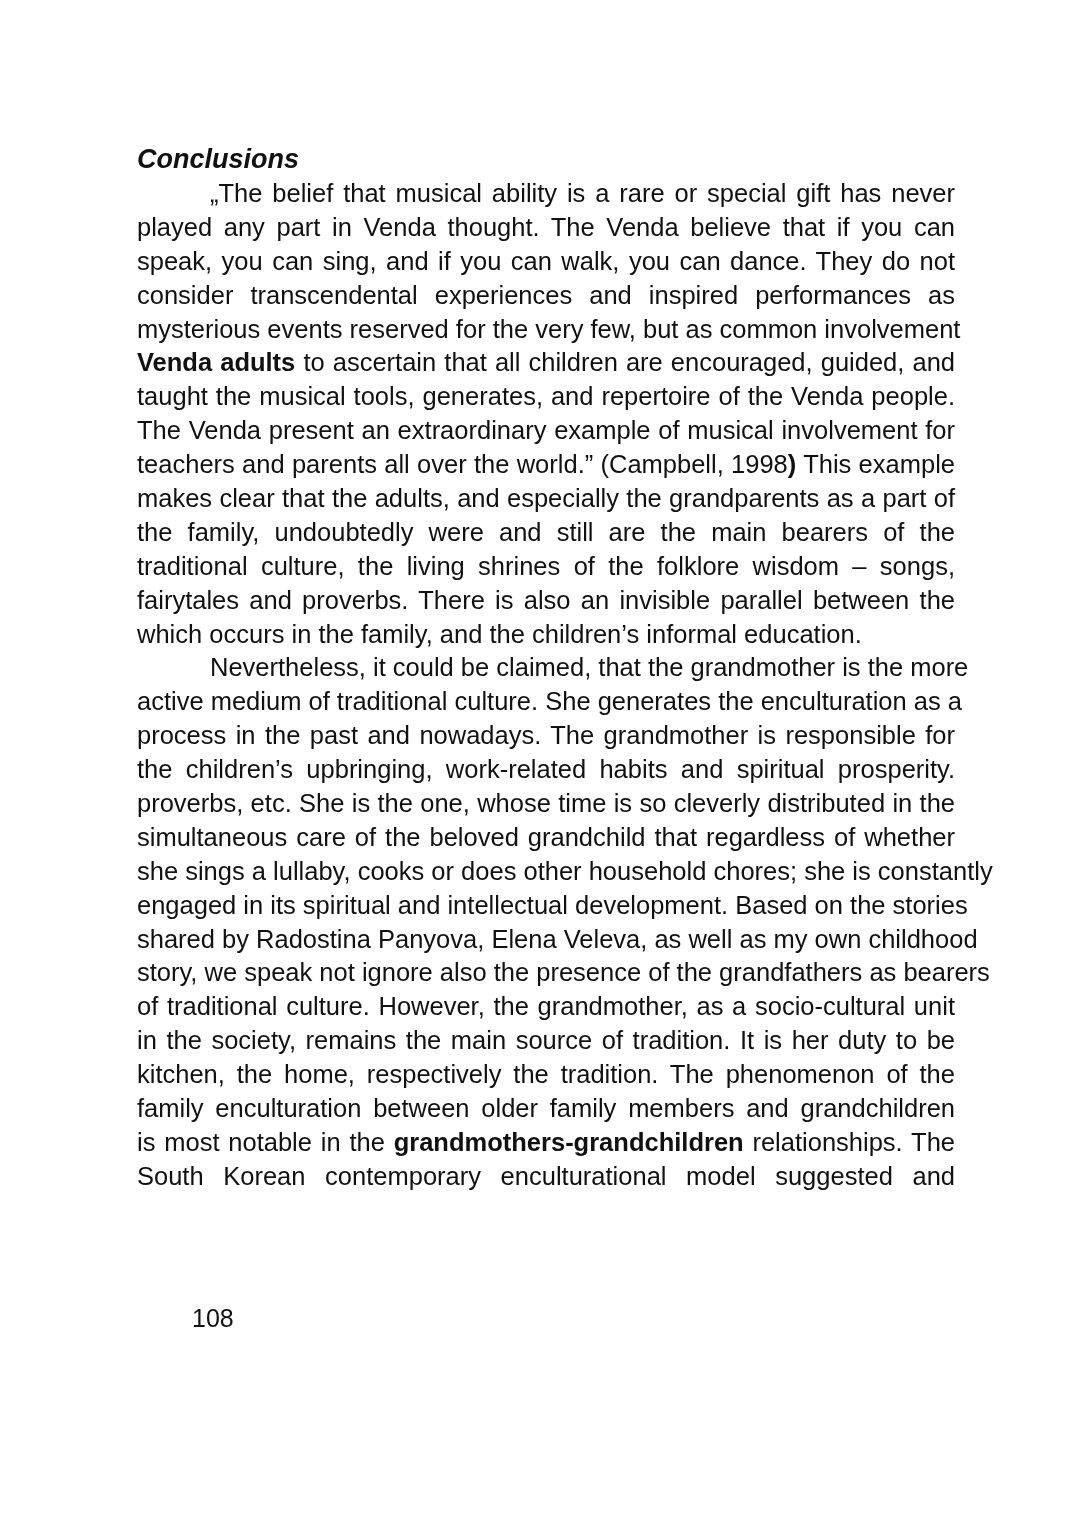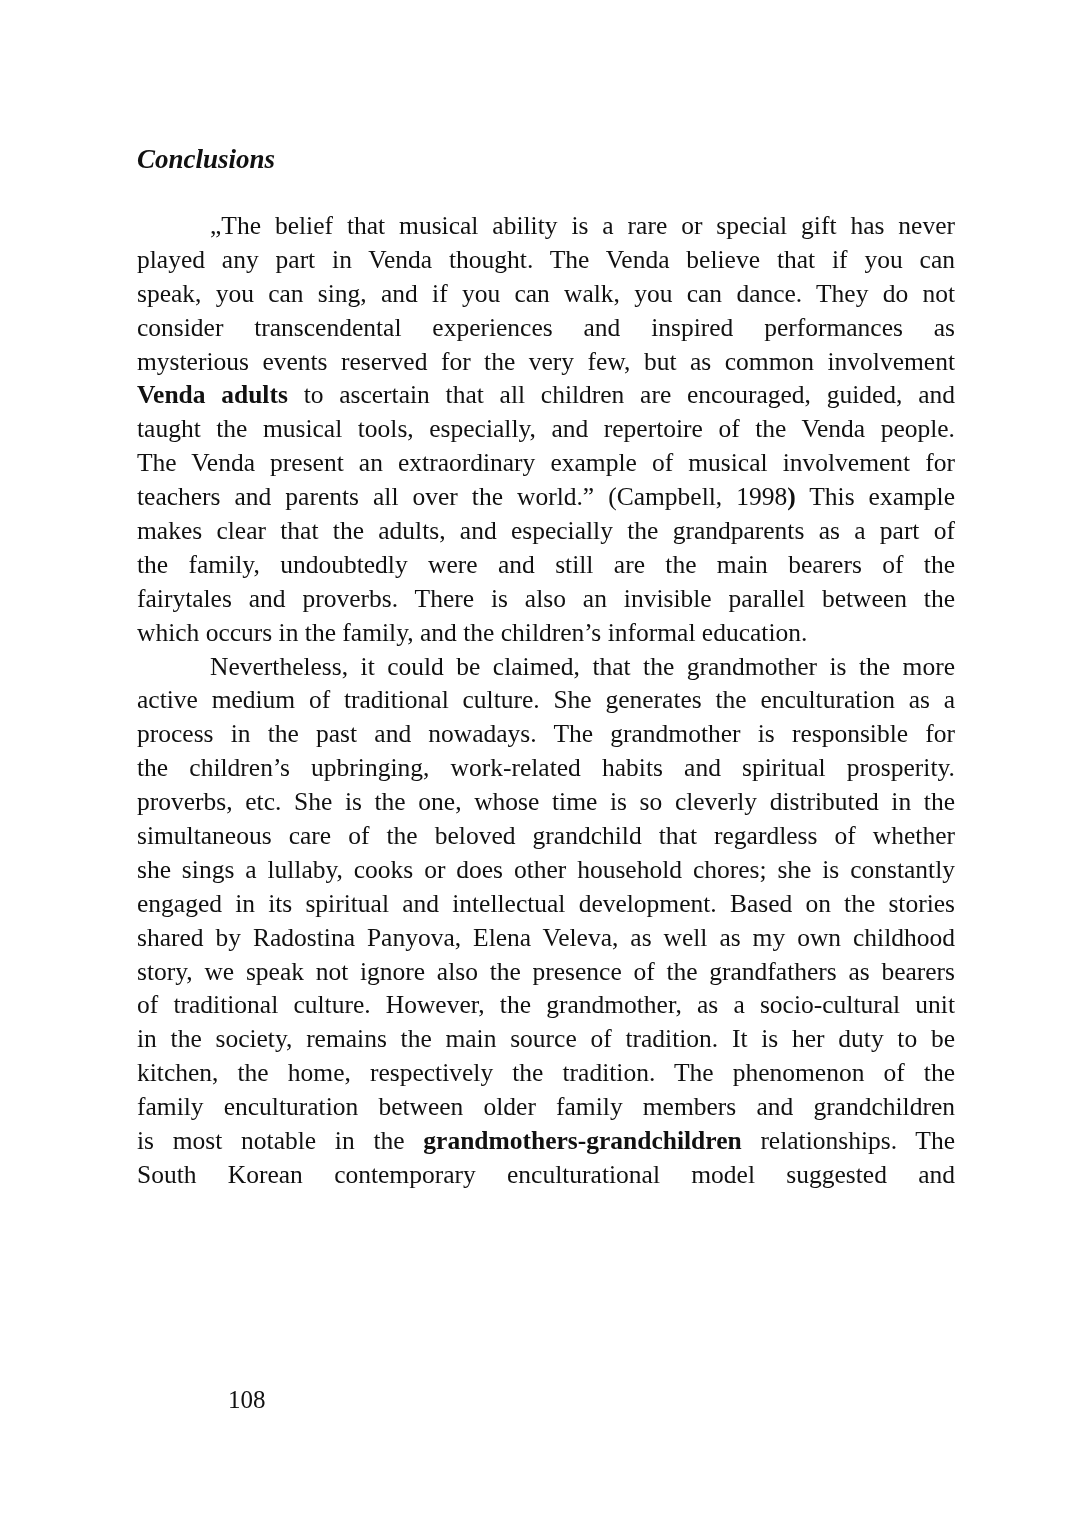--- a/index.html
+++ b/index.html
@@ -1,61 +1,62 @@
 <!DOCTYPE html>
 <html><head>
 <meta charset="utf-8">
 <style>
   html, body { margin: 0; padding: 0; background: #ffffff; }
   body { width: 1080px; height: 1530px; position: relative; overflow: hidden; }
   .page {
     position: absolute; left: 0; top: 0; width: 1080px; height: 1530px;
     background: #ffffff; color: #111111;
-    font-family: Liberation Serif, serif;
+    font-family: Liberation Sans, sans-serif;
   }
   .heading {
     position: absolute; left: 137px; top: 141px;
     font-size: 27px; font-weight: bold; font-style: italic;
     line-height: 36px; margin: 0;
   }
   .body {
-    position: absolute; left: 137px; top: 177px; width: 818px; margin-top: 32px;
+    position: absolute; left: 137px; top: 177px; width: 818px;
   }
   .line {
     display: block; height: 33.9px; line-height: 33.9px;
     font-size: 25.5px; white-space: nowrap;
     text-align: justify; text-align-last: justify;
   }
   .line.last { text-align-last: left; }
   .line.indent { padding-left: 73px; }
   .b { font-weight: bold; }
   .page-number {
-    position: absolute; left: 192px; top: 1383px;
-    font-size: 25px; line-height: 34px; margin-left: 36px;
+    position: absolute; left: 192px; top: 1301px;
+    font-size: 25px; line-height: 34px;
   }
 </style>
 </head>
 <body>
 
 <div class="page">
   <h2 class="heading">Conclusions</h2>
 
   <div class="body">
 
     <span class="line indent"><span>„The belief that musical ability is a rare or special gift has never</span></span>
     <span class="line"><span>played any part in Venda thought. The Venda believe that if you can</span></span>
     <span class="line"><span>speak, you can sing, and if you can walk, you can dance. They do not</span></span>
     <span class="line"><span>consider transcendental experiences and inspired performances as</span></span>
     <span class="line"><span>mysterious events reserved for the very few, but as common involvement</span></span>
     <span class="line"><span class="b">Venda adults</span><span> to ascertain that all children are encouraged, guided, and</span></span>
-    <span class="line"><span>taught the musical tools, especially, and repertoire of the Venda people.</span></span>
+    <span class="line"><span>taught the musical tools, generates, and repertoire of the Venda people.</span></span>
     <span class="line"><span>The Venda present an extraordinary example of musical involvement for</span></span>
     <span class="line"><span>teachers and parents all over the world.” (Campbell, 1998</span><span class="b">)</span><span> This example</span></span>
     <span class="line"><span>makes clear that the adults, and especially the grandparents as a part of</span></span>
     <span class="line"><span>the family, undoubtedly were and still are the main bearers of the</span></span>
+    <span class="line"><span>traditional culture, the living shrines of the folklore wisdom – songs,</span></span>
     <span class="line"><span>fairytales and proverbs. There is also an invisible parallel between the</span></span>
     <span class="line last"><span>which occurs in the family, and the children’s informal education.</span></span>
 
     <span class="line indent"><span>Nevertheless, it could be claimed, that the grandmother is the more</span></span>
     <span class="line"><span>active medium of traditional culture. She generates the enculturation as a</span></span>
     <span class="line"><span>process in the past and nowadays. The grandmother is responsible for</span></span>
     <span class="line"><span>the children’s upbringing, work-related habits and spiritual prosperity.</span></span>
     <span class="line"><span>proverbs, etc. She is the one, whose time is so cleverly distributed in the</span></span>
     <span class="line"><span>simultaneous care of the beloved grandchild that regardless of whether</span></span>
     <span class="line"><span>she sings a lullaby, cooks or does other household chores; she is constantly</span></span>

